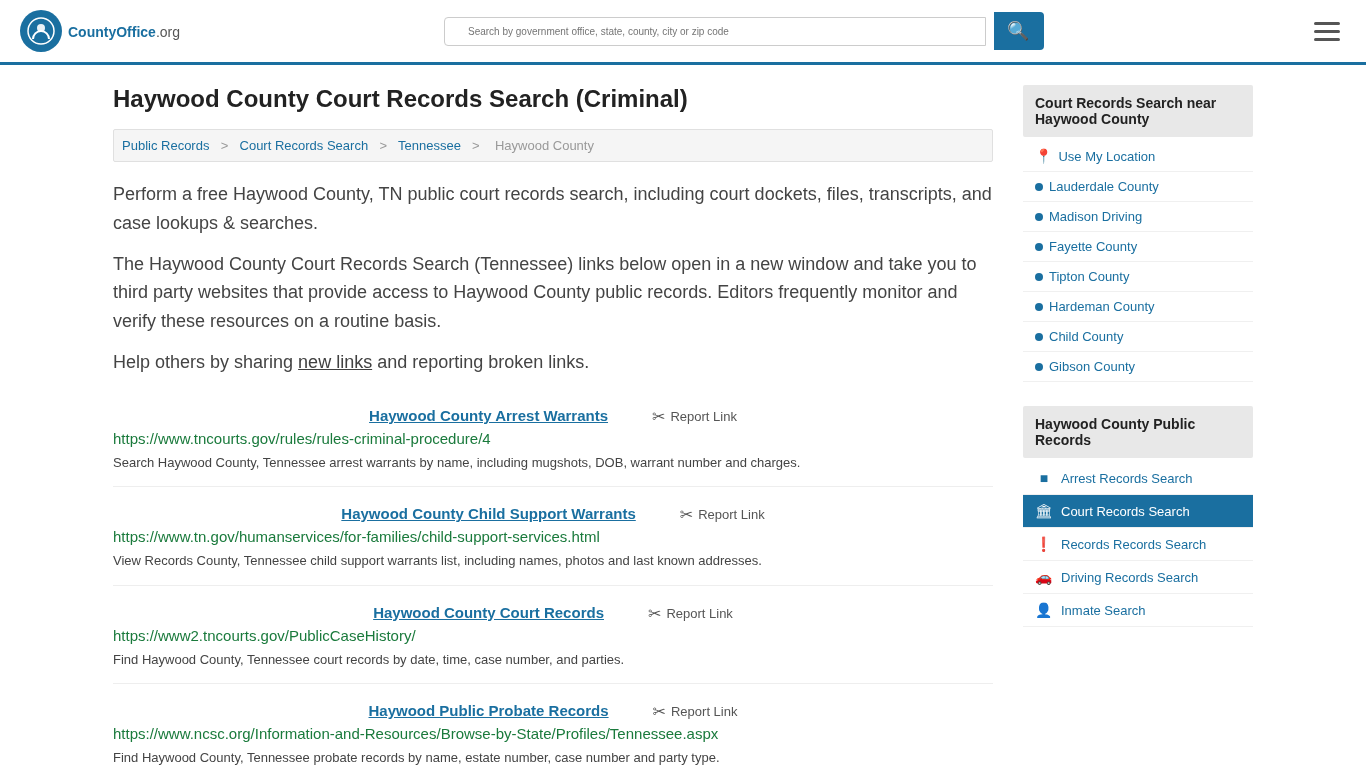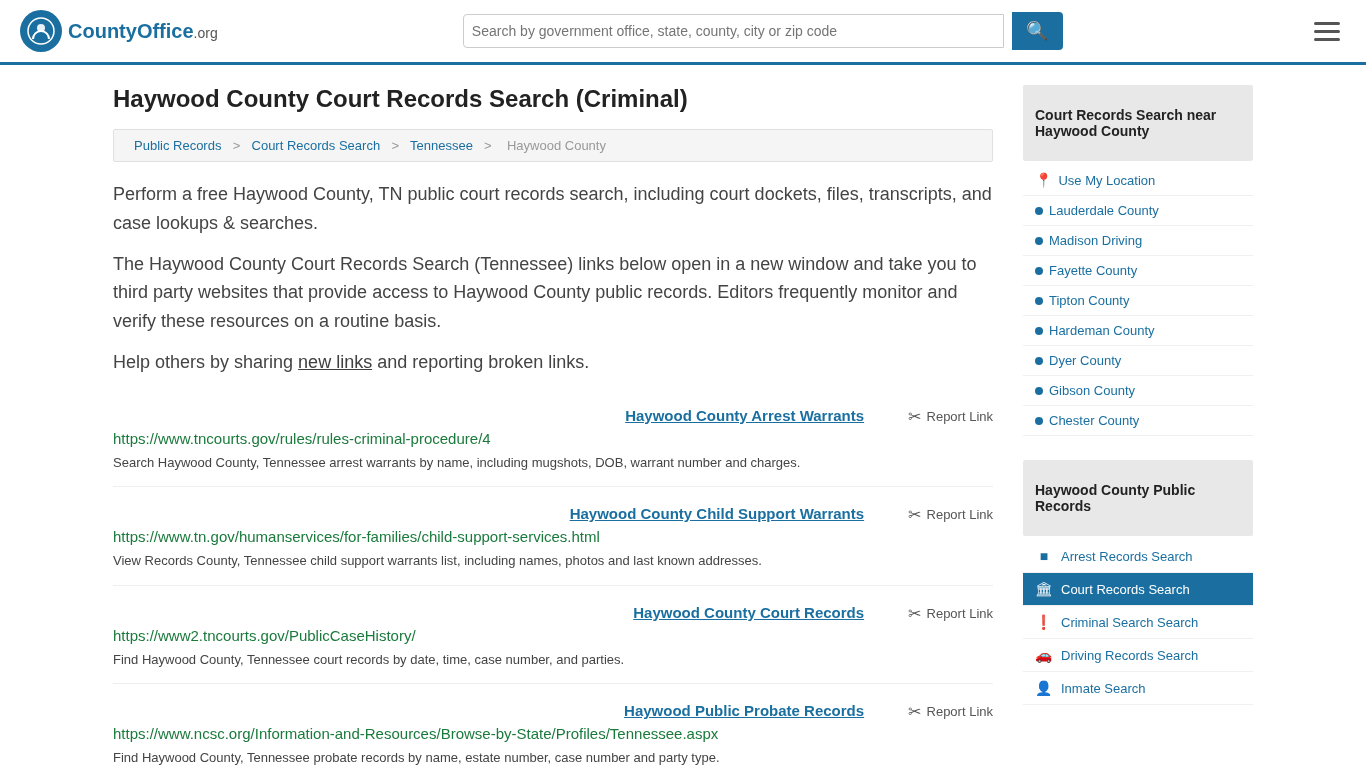--- a/index.html
+++ b/index.html
@@ -88,21 +88,21 @@
       font-size: 24px;
       font-weight: bold;
       color: #222;
       margin-bottom: 16px;
     }
 
     
     #breadcrumb {
       background: #f5f5f5;
       border: 1px solid #e0e0e0;
-      padding: 8px 20px;
+      padding: 8px 8px;
       font-size: 13px;
       color: #555;
       margin-bottom: 18px;
       border-radius: 2px;
     }
     #breadcrumb a, .breadcrumb-link {
       color: #1a6fa0;
       text-decoration: none;
       cursor: pointer;
     }
@@ -124,21 +124,21 @@
     }
 
     
     .result-item {
       border-bottom: 1px solid #eee;
       padding: 18px 0 14px 0;
     }
     .result-header {
       display: flex;
       align-items: flex-start;
-      justify-content: flex-end;
+      justify-content: center;
       margin-bottom: 4px;
       gap: 24px;
     }
     .result-title {
       font-size: 15px;
       font-weight: bold;
       color: #1a6fa0;
       text-decoration: underline;
       cursor: pointer;
     }
@@ -166,21 +166,21 @@
       color: #444;
       line-height: 1.5;
     }
 
     
     .sidebar-section {
       margin-bottom: 24px;
     }
     .sidebar-heading {
       background: #e8e8e8;
-      padding: 22px 12px;
+      padding: 10px 12px;
       font-size: 14px;
       font-weight: bold;
       color: #222;
       margin-bottom: 4px;
       border-radius: 2px;
     }
     .sidebar-link {
       display: flex;
       align-items: center;
       gap: 6px;
@@ -234,25 +234,25 @@
 <header id="header">
   <div id="logo-area">
     <div id="logo-circle">
       <svg width="28" height="28" viewBox="0 0 28 28" fill="none">
         <circle cx="14" cy="14" r="13" fill="#1a6fa0" stroke="white" stroke-width="1.5"></circle>
         <circle cx="14" cy="11" r="4" fill="white" opacity="0.9"></circle>
         <path d="M6 22c0-4.4 3.6-8 8-8s8 3.6 8 8" stroke="white" stroke-width="2" fill="none"></path>
       </svg>
     </div>
     <div id="logo-text">
-      <span style="color:#1a6fa0; font-weight:bold; font-size:20px;">CountyOffice</span><span style="color:#555; font-size:14px;">.org</span>
+      <span style="color:#1a6fa0; font-weight:bold; font-size:14px;">CountyOffice</span><span style="color:#555; font-size:14px;">.org</span>
     </div>
   </div>
   <div id="search-area">
-    <input id="search-input" type="text" style="flex: 1 1 0%; padding: 8px 8px; border: 1px solid rgb(204, 204, 204); border-radius: 4px 0px 0px 4px; font-size: 14px; color: rgb(136, 136, 136); outline: none;" placeholder="Search by government office, state, county, city or zip code">
+    <input id="search-input" type="text" style="flex: 1 1 0%; padding: 8px 23px; border: 1px solid rgb(204, 204, 204); border-radius: 4px 0px 0px 4px; font-size: 10px; color: rgb(136, 136, 136); outline: none;" placeholder="Search by government office, state, county, city or zip code">
     <button id="search-btn" style="background:#1a6fa0;border:none;border-radius:0 4px 4px 0;padding:8px 14px;cursor:pointer;color:white;font-size:18px;">🔍</button>
   </div>
   <button style="background:none;border:none;cursor:pointer;display:flex;flex-direction:column;gap:5px;padding:6px;">
     <span style="display:block;width:26px;height:3px;background:#555;border-radius:2px;"></span>
     <span style="display:block;width:26px;height:3px;background:#555;border-radius:2px;"></span>
     <span style="display:block;width:26px;height:3px;background:#555;border-radius:2px;"></span>
   </button>
 </header>
 
 <div id="main">
@@ -350,49 +350,45 @@
           <a class="sidebar-link">
             <span class="dot"></span>
             <span>Tipton County</span>
           </a>
           <a class="sidebar-link">
             <span class="dot"></span>
             <span>Hardeman County</span>
           </a>
           <a class="sidebar-link">
             <span class="dot"></span>
-            <span>Dyer County</span>
+            <span>Child County</span>
           </a>
           <a class="sidebar-link">
             <span class="dot"></span>
             <span>Gibson County</span>
-          </a>
-          <a class="sidebar-link">
-            <span class="dot"></span>
-            <span>Chester County</span>
           </a>
         </div>
     </div>
 
     <div class="sidebar-section">
       <div class="sidebar-heading">
         <span>Haywood County Public Records</span>
       </div>
       <div id="pub-records-list">
           <a class="pub-sidebar-link">
             <span class="link-icon">■</span>
             <span>Arrest Records Search</span>
           </a>
           <a class="pub-sidebar-link active">
             <span class="link-icon">🏛</span>
             <span>Court Records Search</span>
           </a>
           <a class="pub-sidebar-link">
             <span class="link-icon">❗</span>
-            <span>Criminal Search Search</span>
+            <span>Records Records Search</span>
           </a>
           <a class="pub-sidebar-link">
             <span class="link-icon">🚗</span>
             <span>Driving Records Search</span>
           </a>
           <a class="pub-sidebar-link">
             <span class="link-icon">👤</span>
             <span>Inmate Search</span>
           </a>
         </div>

